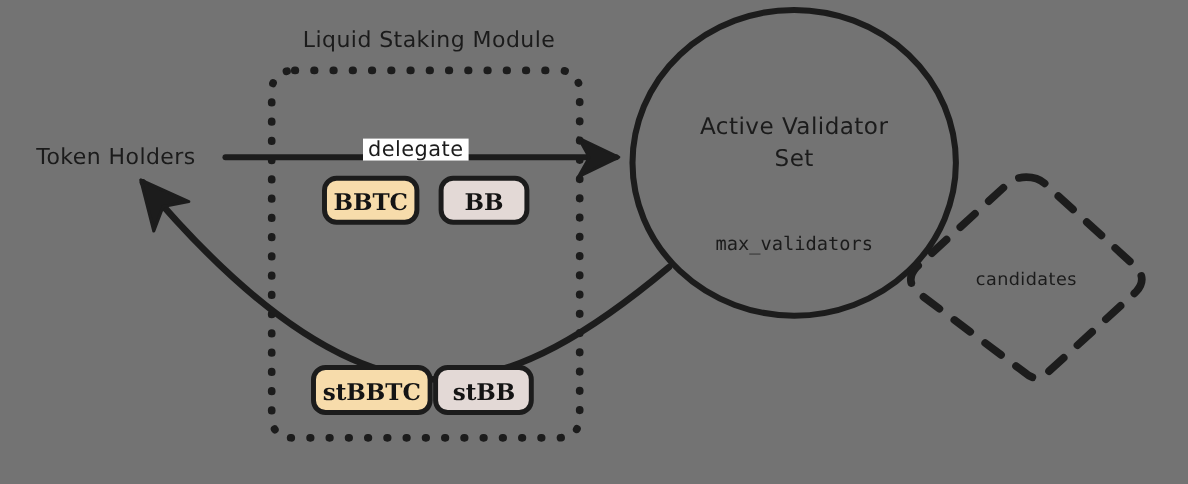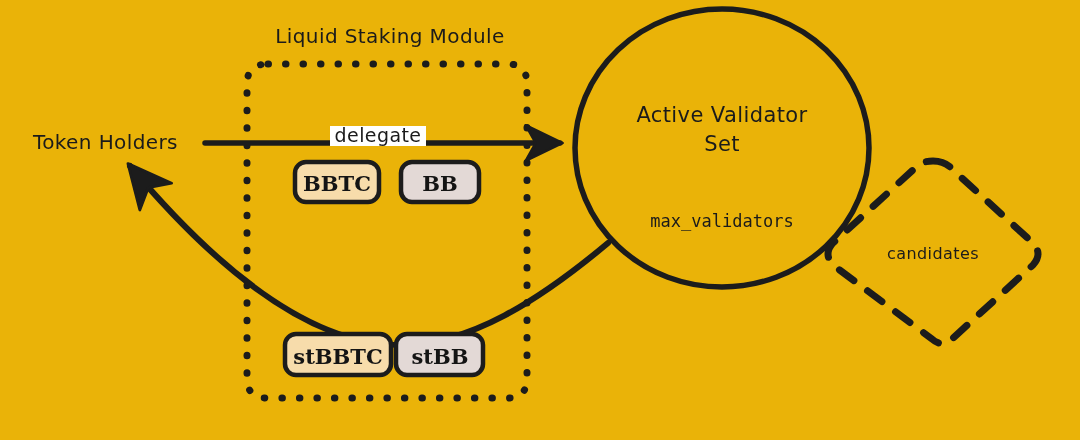--- a/index.html
+++ b/index.html
@@ -10,21 +10,21 @@
   body {
     width: 1080px;
     height: 440px;
     overflow: hidden;
     font-family: "DejaVu Sans", sans-serif;
   }
   #canvas {
     position: relative;
     width: 1080px;
     height: 440px;
-    background: #eab308;
+    background: #737373;
   }
   #canvas > svg {
     position: absolute;
     top: 0;
     left: 0;
     width: 1080px;
     height: 440px;
   }
 
   .hand {

